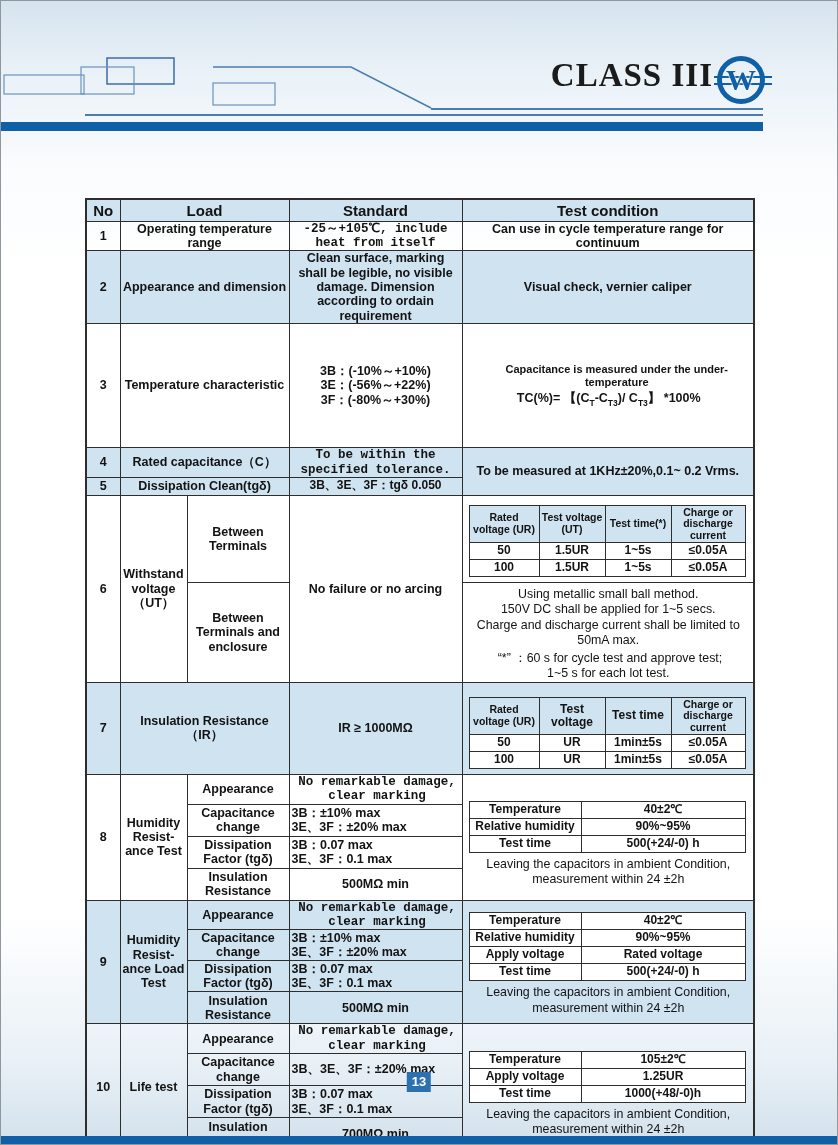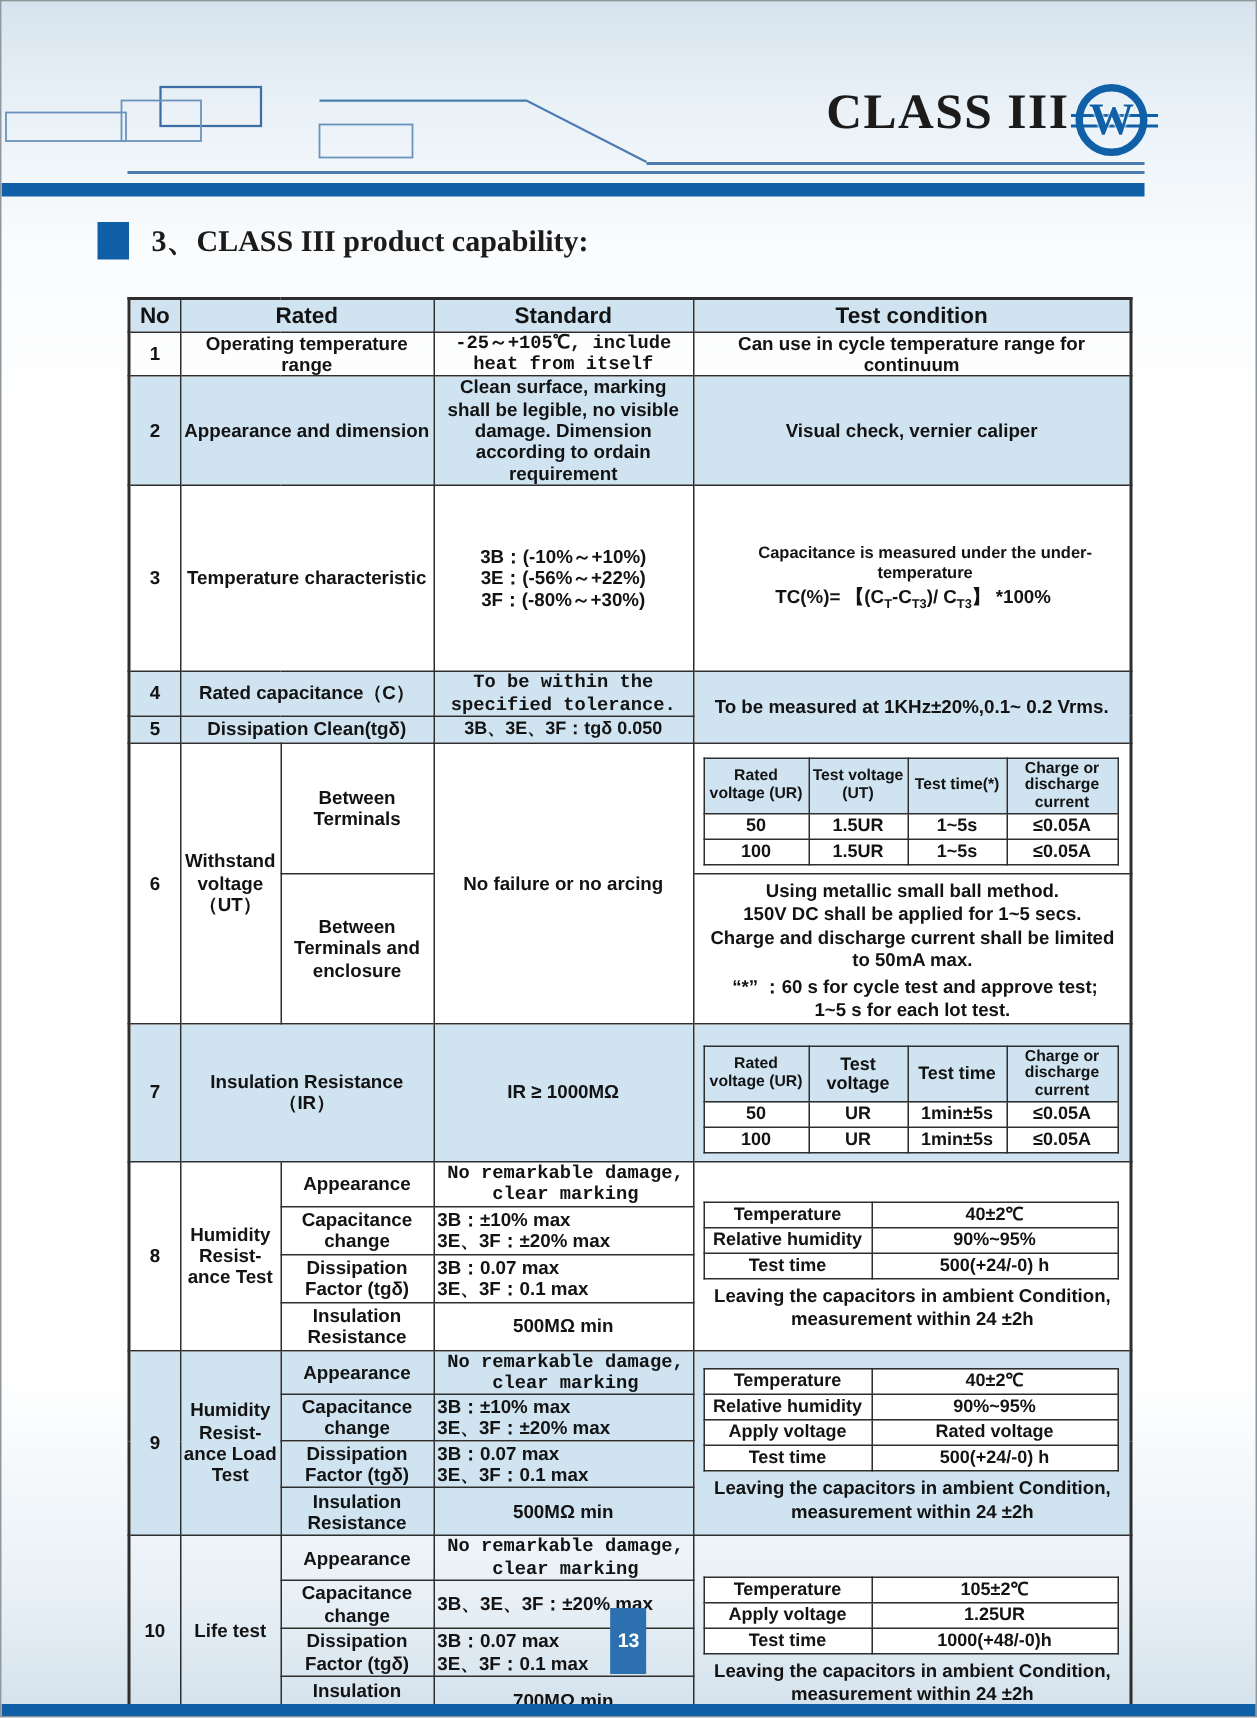--- a/index.html
+++ b/index.html
@@ -47,28 +47,28 @@
   .std-list { text-align:left; padding-left:13px; }
   .std-list span { display:block; }
   .tc { vertical-align:top; text-align:left; padding:3px 4px; }
   .tc .intro { font-size:11px; line-height:1.25; padding-left:18px; }
   .formula { font-size:12.5px; padding-left:2px; margin-top:1px; }
   .formula sub { font-size:8.5px; }
   .inner { border-collapse:collapse; margin:4px 0 0 4px; }
   .inner th, .inner td { border:1px solid #2e2e2e; font-weight:bold; color:#131313; }
   .inner th { background:#cfe3f1; font-size:10.5px; line-height:1.1; padding:1px 1px; text-align:center; }
   .inner td { background:#ffffff; font-size:12px; height:17px; text-align:center; padding:0 1px; }
-  .note { font-size:12.4px; font-weight:bold; line-height:1.25; margin:4px 2px 0 3px; white-space:pre-wrap; }
+  .note { font-size:12.4px; font-weight:normal; line-height:1.25; margin:4px 2px 0 3px; white-space:pre-wrap; }
   .twoline span { display:block; text-align:left; }
 
   
   .page-badge {
     position:absolute; left:50%; transform:translateX(-50%); top:1071px;
     background:#2d70b0; color:#fff; font-weight:bold; font-size:13px;
-    padding:14px 5px; line-height:1.2;text-align:center;
+    padding:2px 5px; line-height:1.2;text-align:center;
   }
 </style>
 </head>
 <body>
 
 <div class="page">
 
   <svg class="decor" width="838" height="140">
     <rect x="106" y="57" width="67" height="26" fill="none" stroke="#3c6ea5" stroke-width="1.5"></rect>
     <rect x="80" y="66" width="53" height="27" fill="none" stroke="#6b93bd" stroke-width="1.2"></rect>
@@ -81,38 +81,34 @@
   <div class="bar-top"></div>
 
   <div class="brand">CLASS III</div>
   <div class="logo">
     <div class="band1"></div>
     <div class="band2"></div>
     <div class="ring"></div>
     <div class="w">W</div>
   </div>
 
-  <div class="sec-title">
-    <div class="sec-sq"></div>
-    <div class="sec-text">3、CLASS III product capability:</div>
-  </div>
 
   <table class="tbl">
     <colgroup>
         <col style="width:34px">
         <col style="width:67px">
         <col style="width:102px">
         <col style="width:173px">
         <col style="width:292px">
       </colgroup>
 
     <tbody>
         <tr style="height:22px">
       <th>No</th>
-      <th colspan="2">Rated</th>
+      <th colspan="2">Load</th>
       <th>Standard</th>
       <th>Test condition</th>
     </tr>
 
     <tr style="height:29px">
       <td>1</td>
       <td colspan="2">Operating temperature range</td>
       <td class="xs">-25～+105℃, include heat from itself</td>
       <td>Can use in cycle temperature range for continuum</td>
     </tr>

